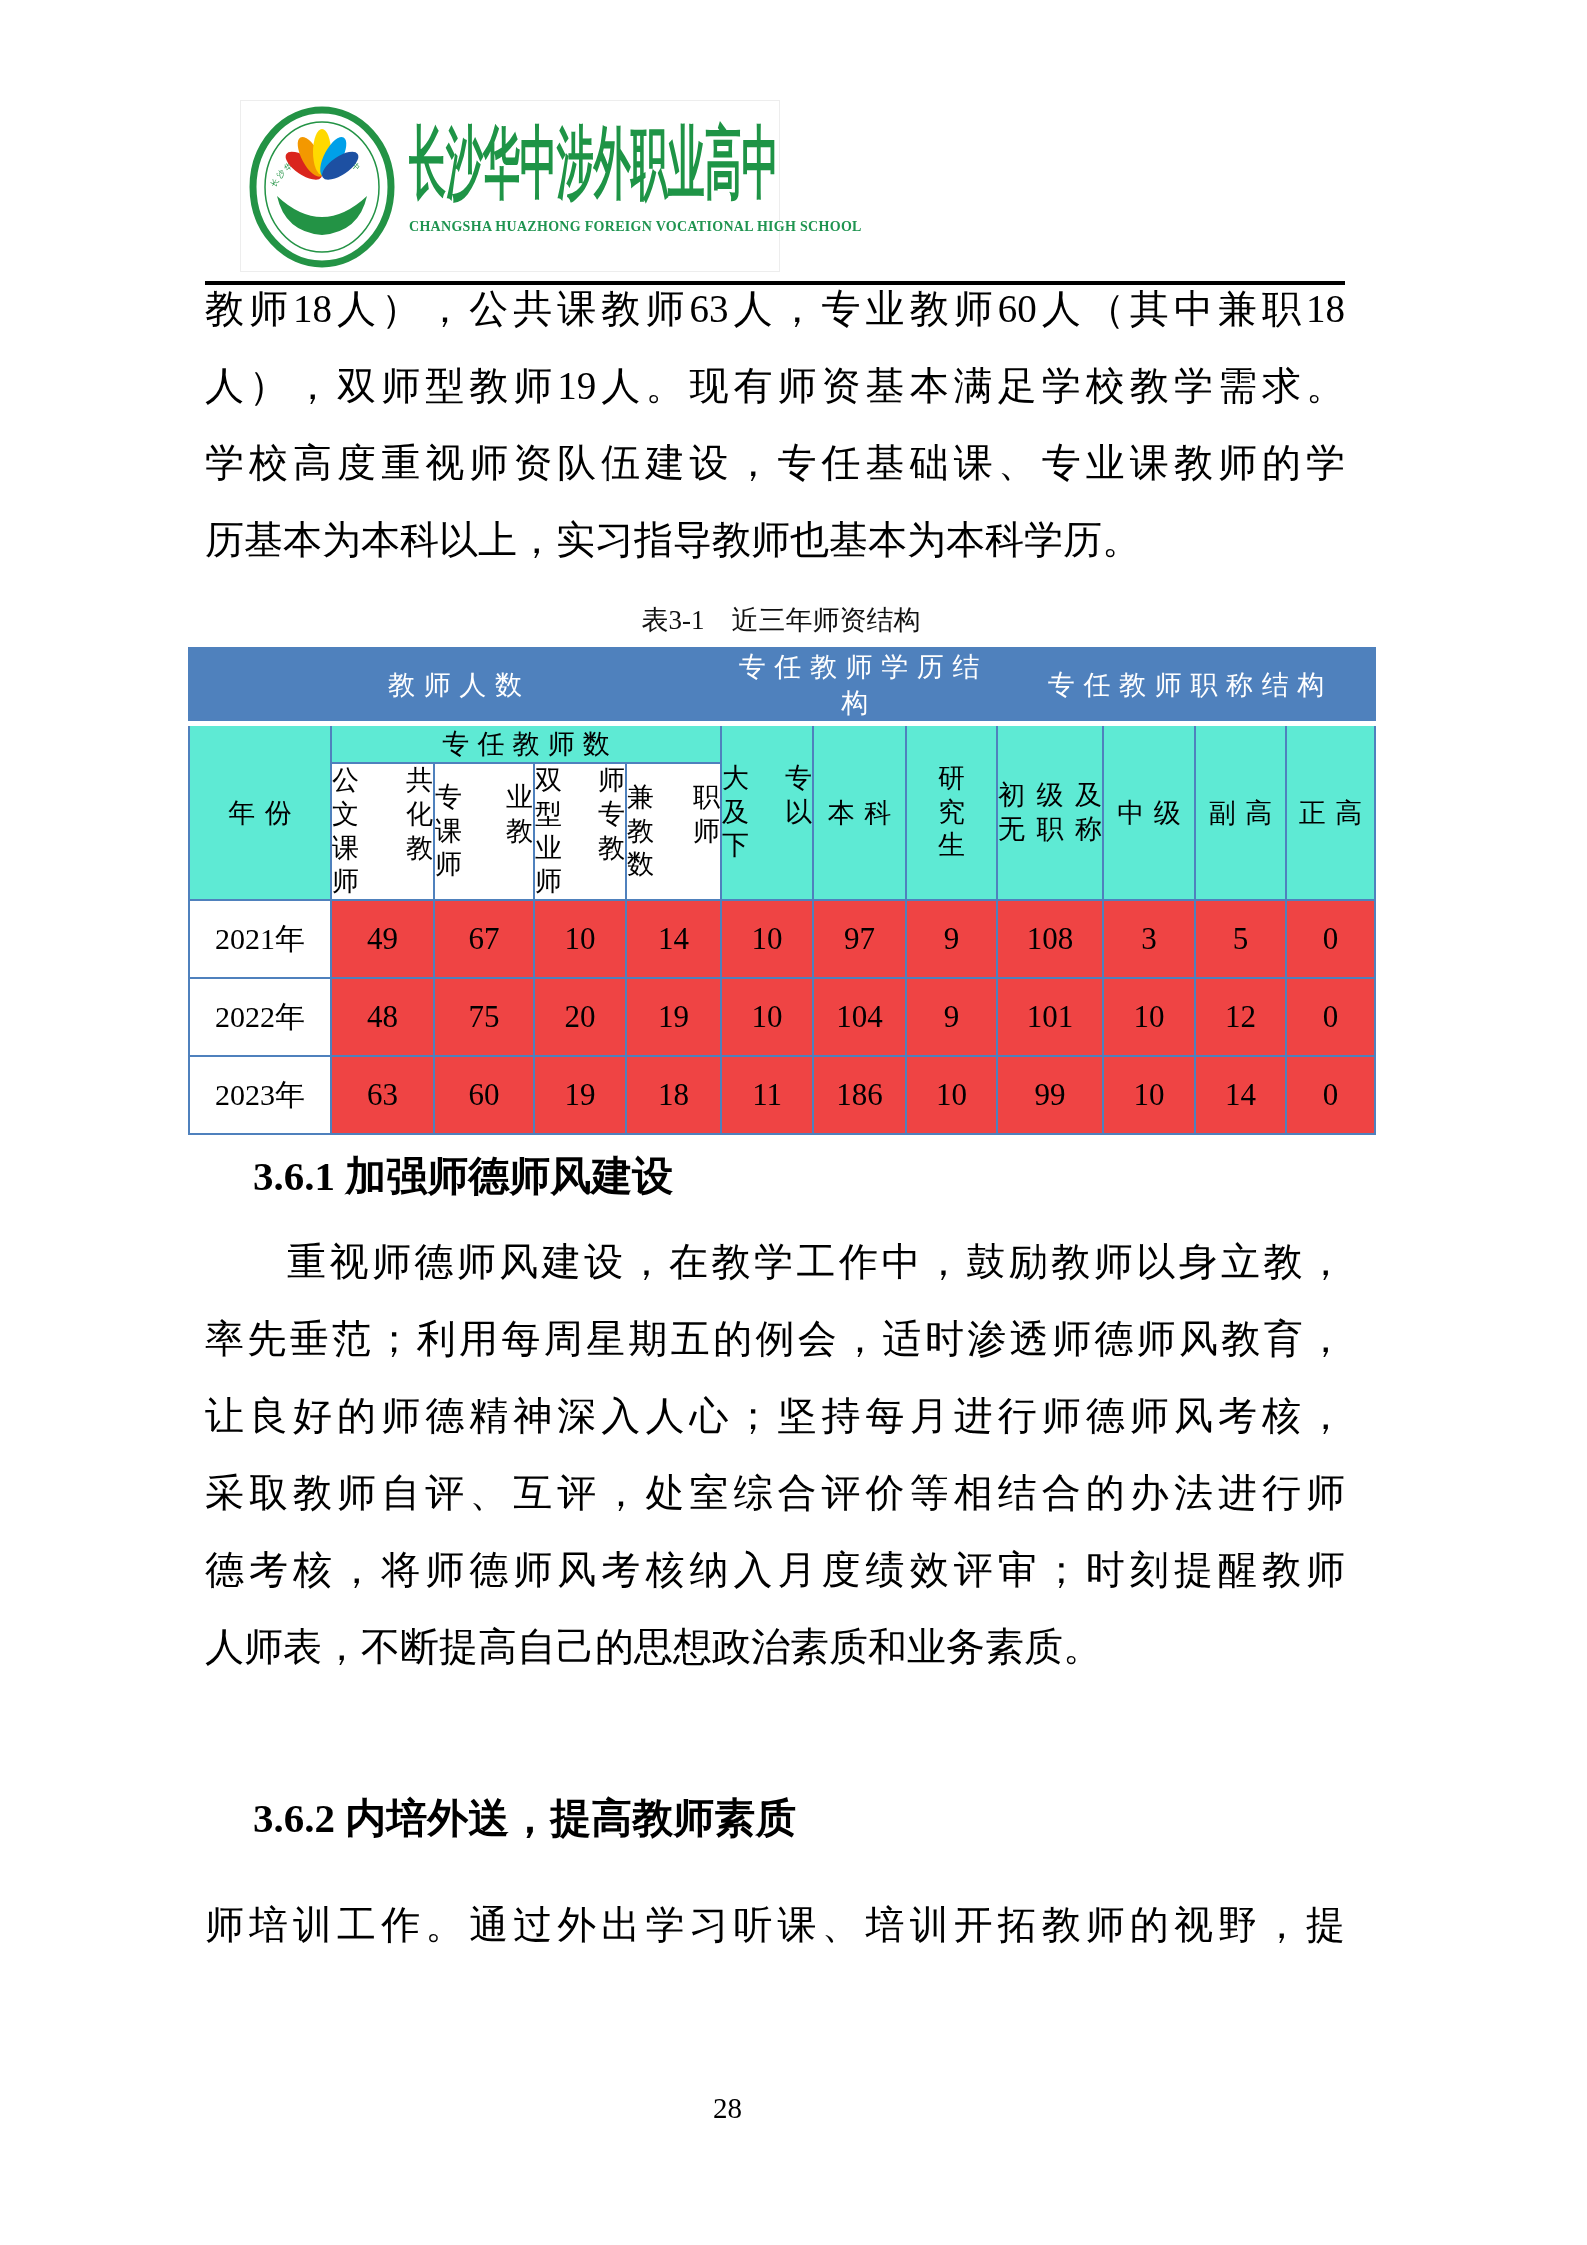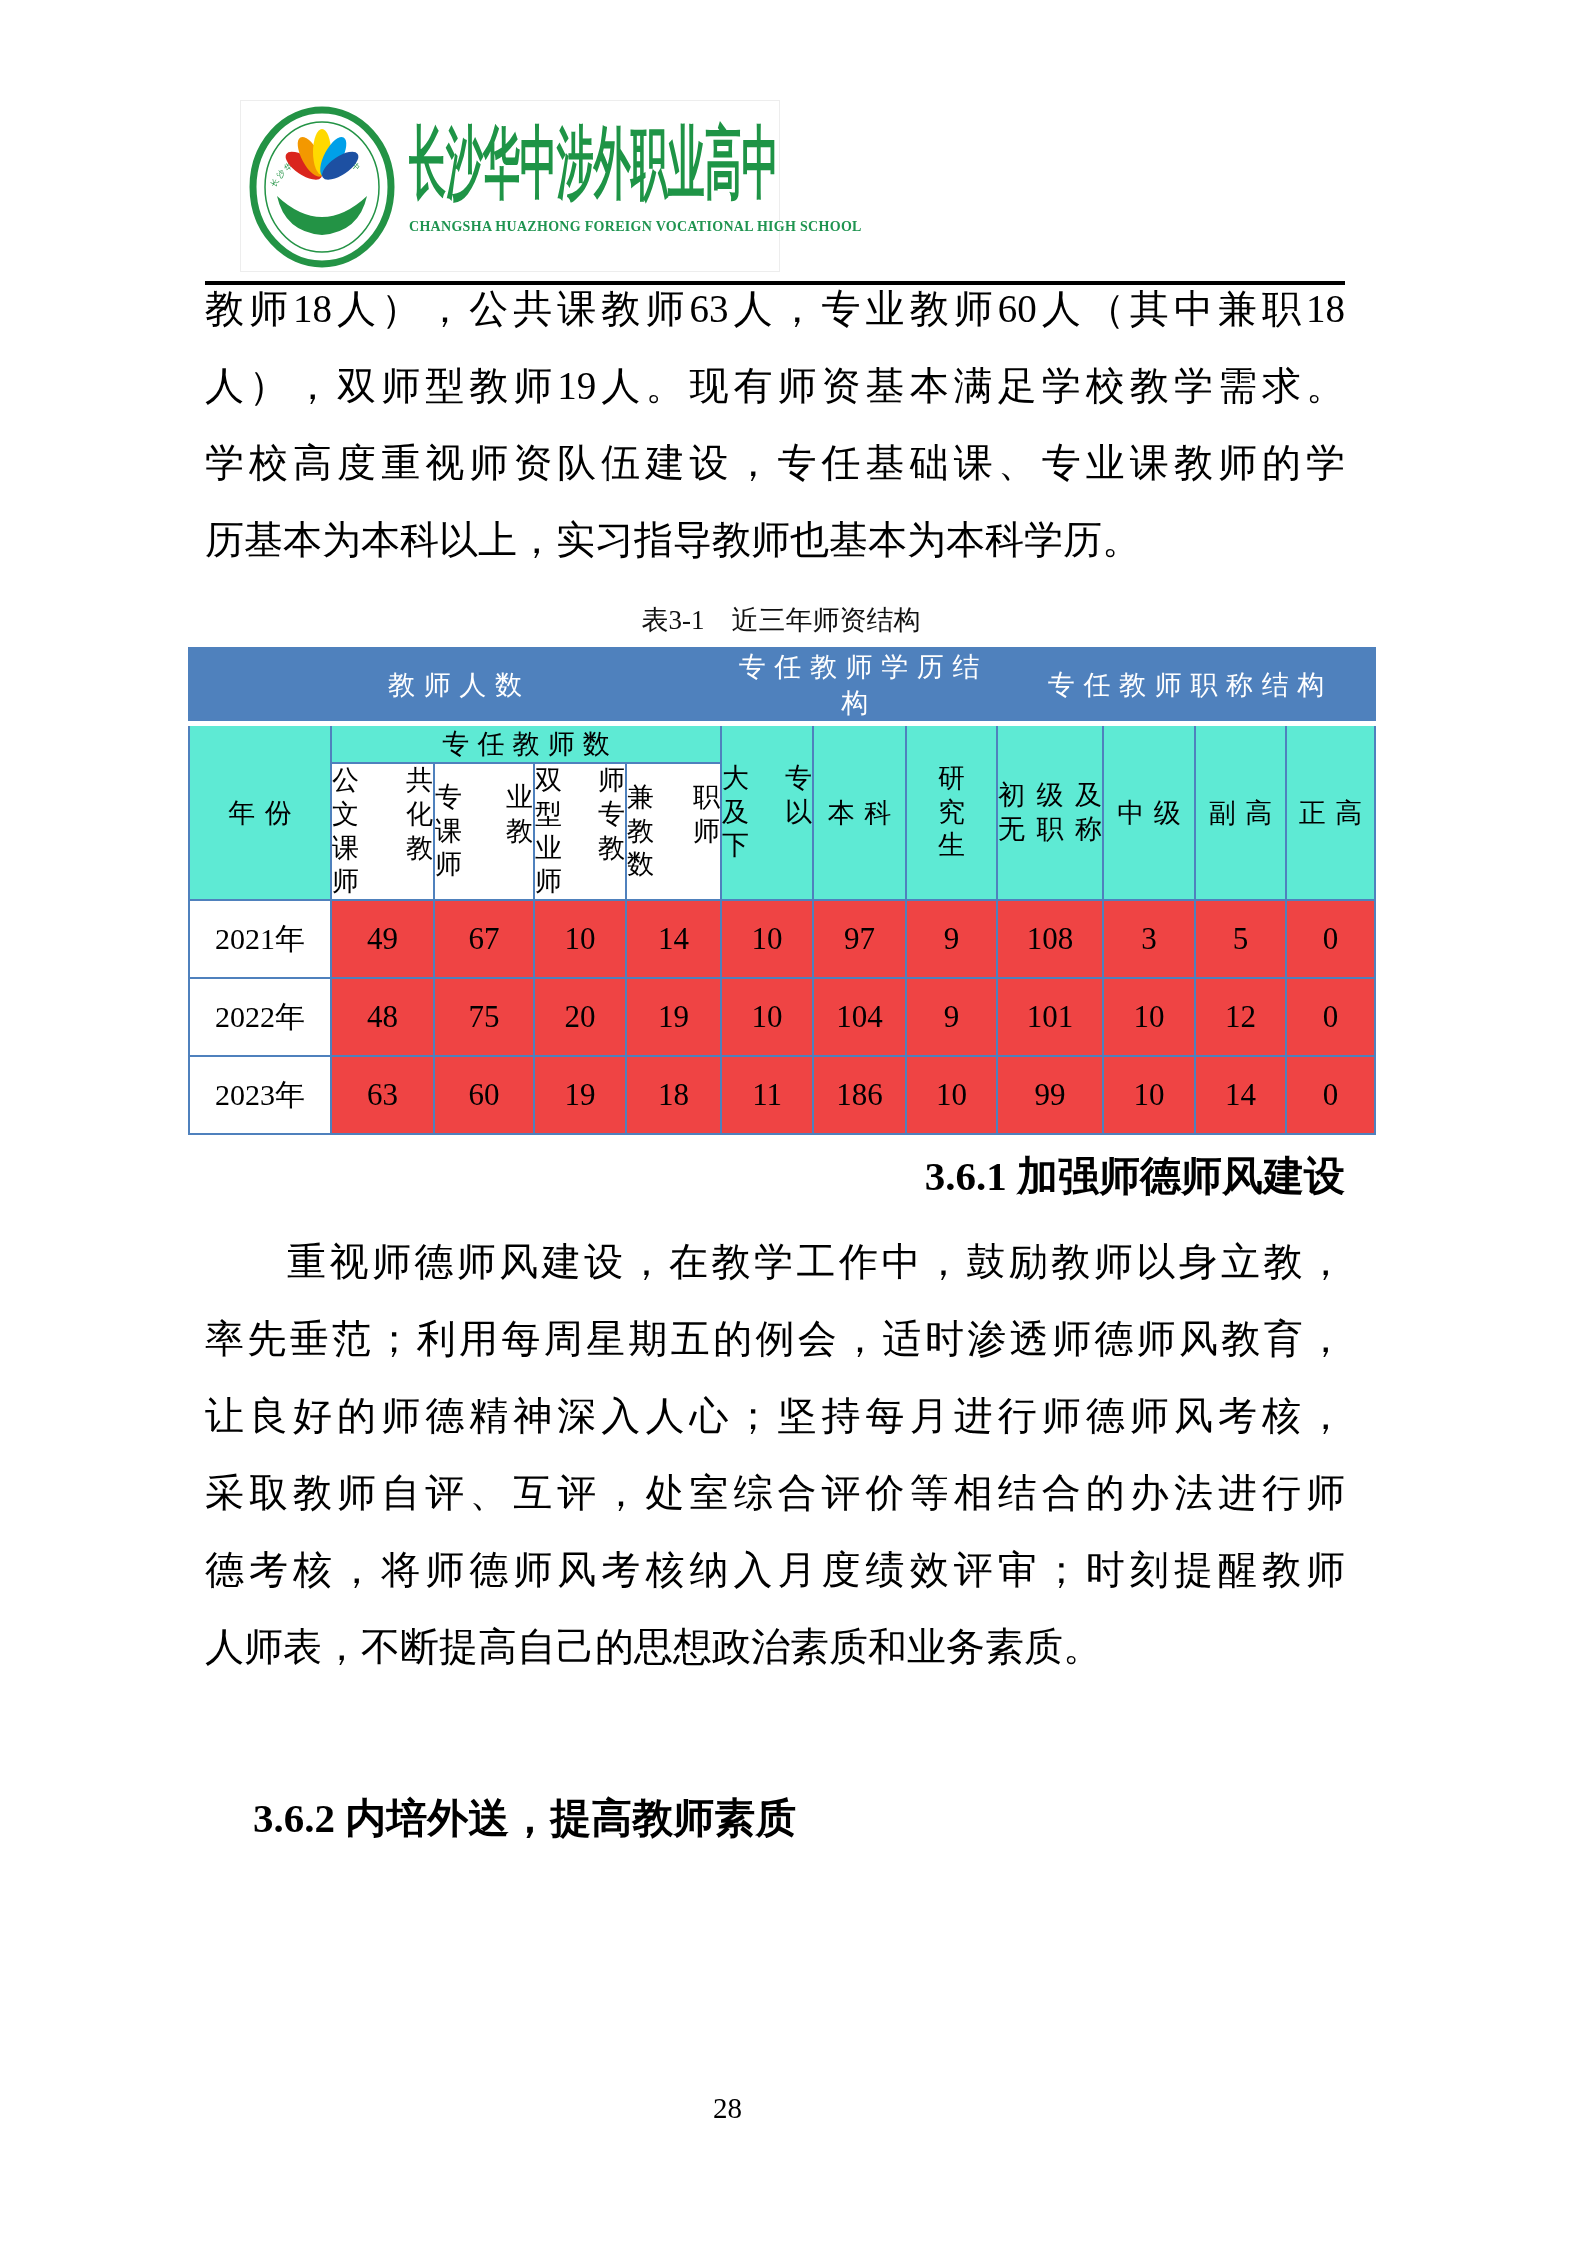--- a/index.html
+++ b/index.html
@@ -223,29 +223,30 @@
         <td class="num">10</td>
         <td class="num">99</td>
         <td class="num">10</td>
         <td class="num">14</td>
         <td class="num">0</td>
       </tr>
     </tbody>
       </table>
   </div>
 
-  <div class="sec-heading" style="top:1138px;text-align:right;">3.6.1 加强师德师风建设</div>
+  <div class="sec-heading" style="top:1138px;">3.6.1 加强师德师风建设</div>
   <div class="textcol" style="top:1223px;">
     <div class="bline ind">重视师德师风建设，在教学工作中，鼓励教师以身立教，</div>
     <div class="bline">率先垂范；利用每周星期五的例会，适时渗透师德师风教育，</div>
     <div class="bline">让良好的师德精神深入人心；坚持每月进行师德师风考核，</div>
     <div class="bline">采取教师自评、互评，处室综合评价等相结合的办法进行师</div>
     <div class="bline">德考核，将师德师风考核纳入月度绩效评审；时刻提醒教师</div>
     <div class="bline lastline">人师表，不断提高自己的思想政治素质和业务素质。</div>
   </div>
 
   <div class="sec-heading" style="top:1780px;">3.6.2 内培外送，提高教师素质</div>
   <div class="textcol" style="top:1886px;">
+    <div class="bline">师培训工作。通过外出学习听课、培训开拓教师的视野，提</div>
   </div>
 
   <div class="page-number">28</div>
 
 </div>
 
 </body></html>

